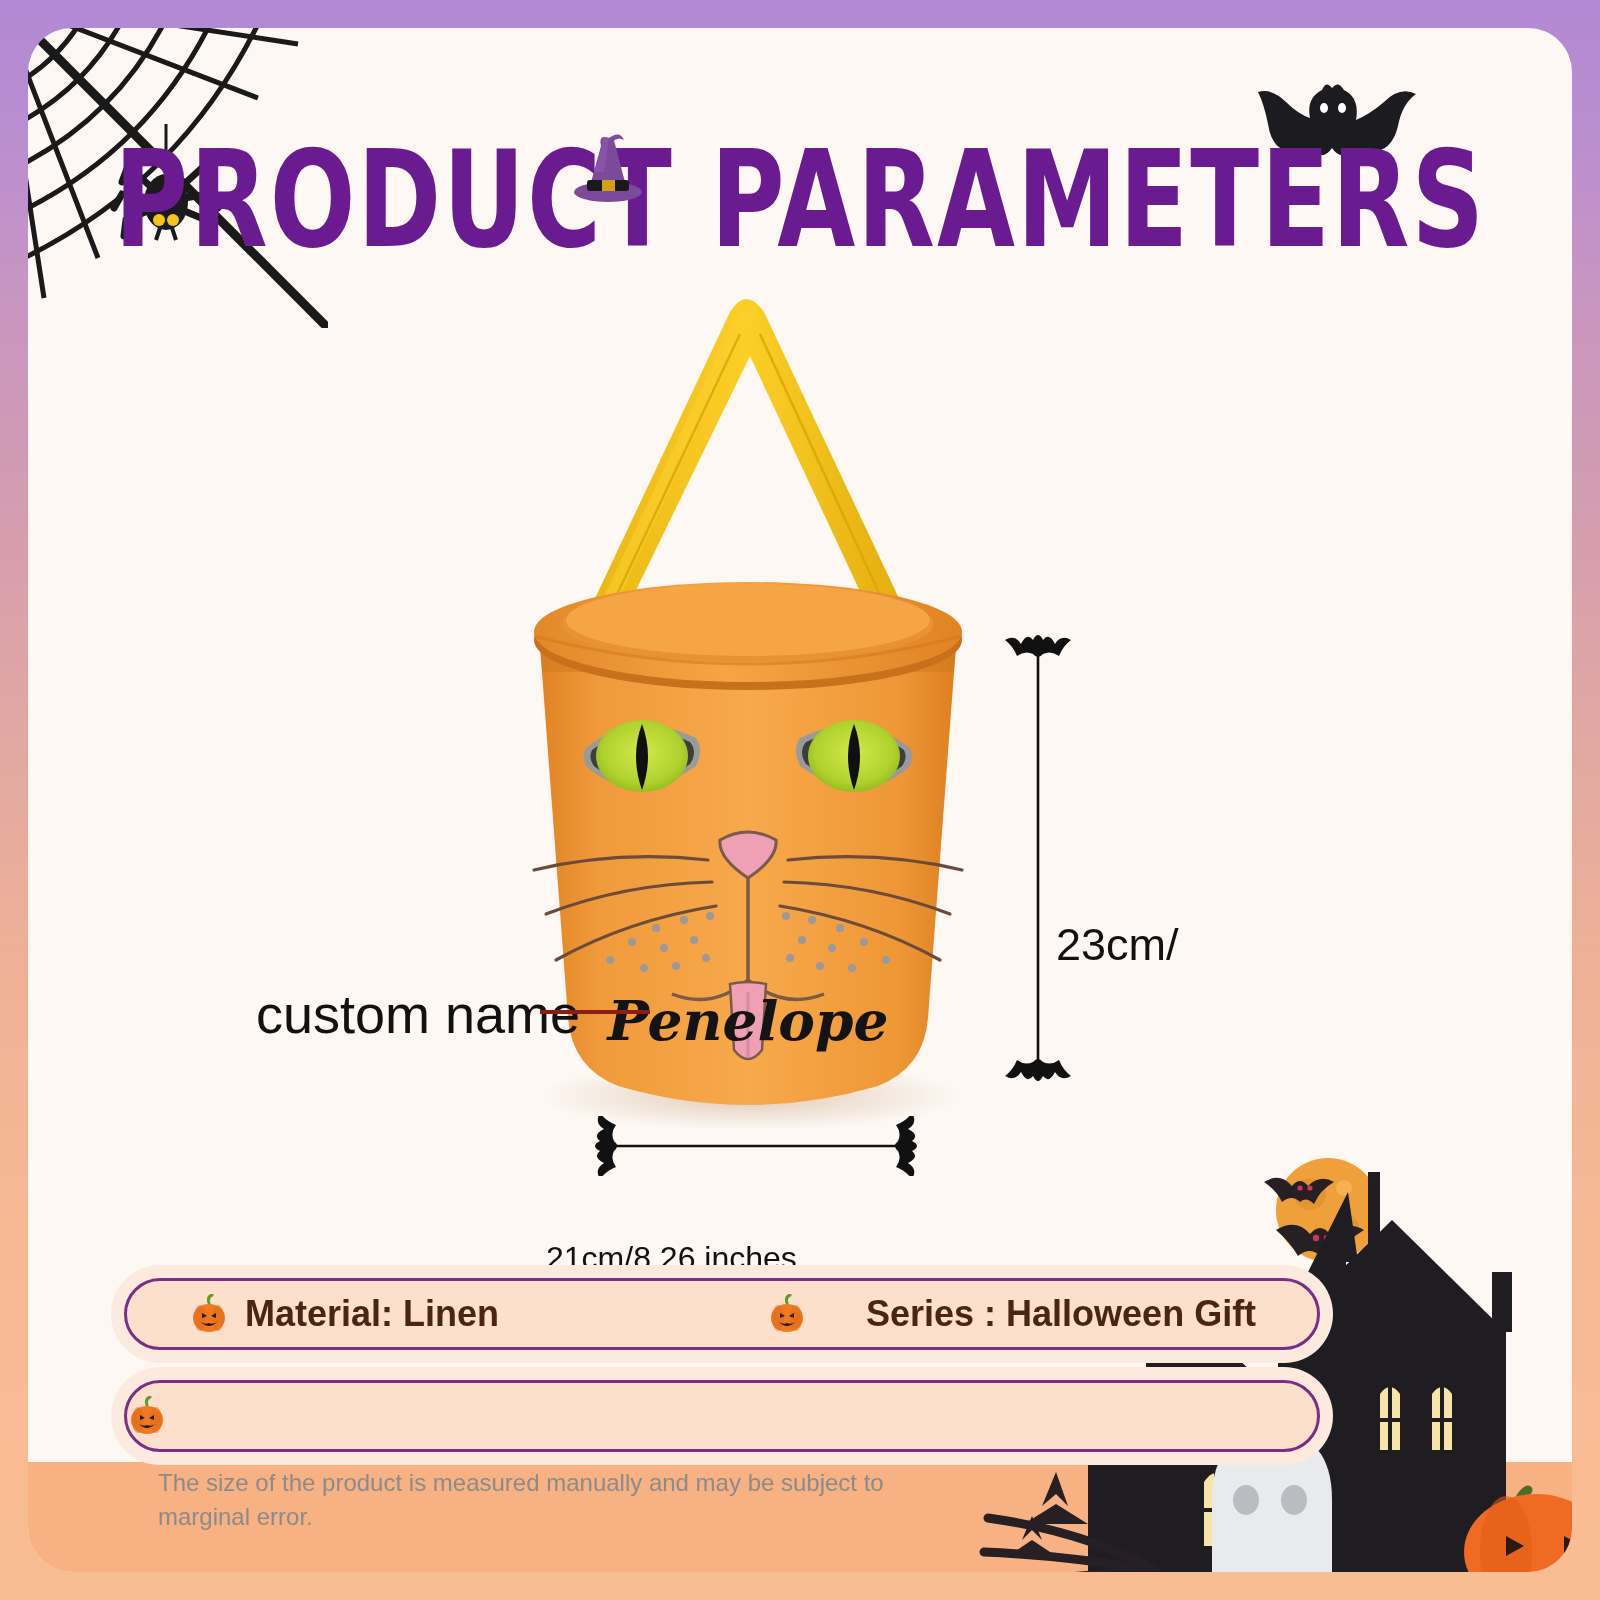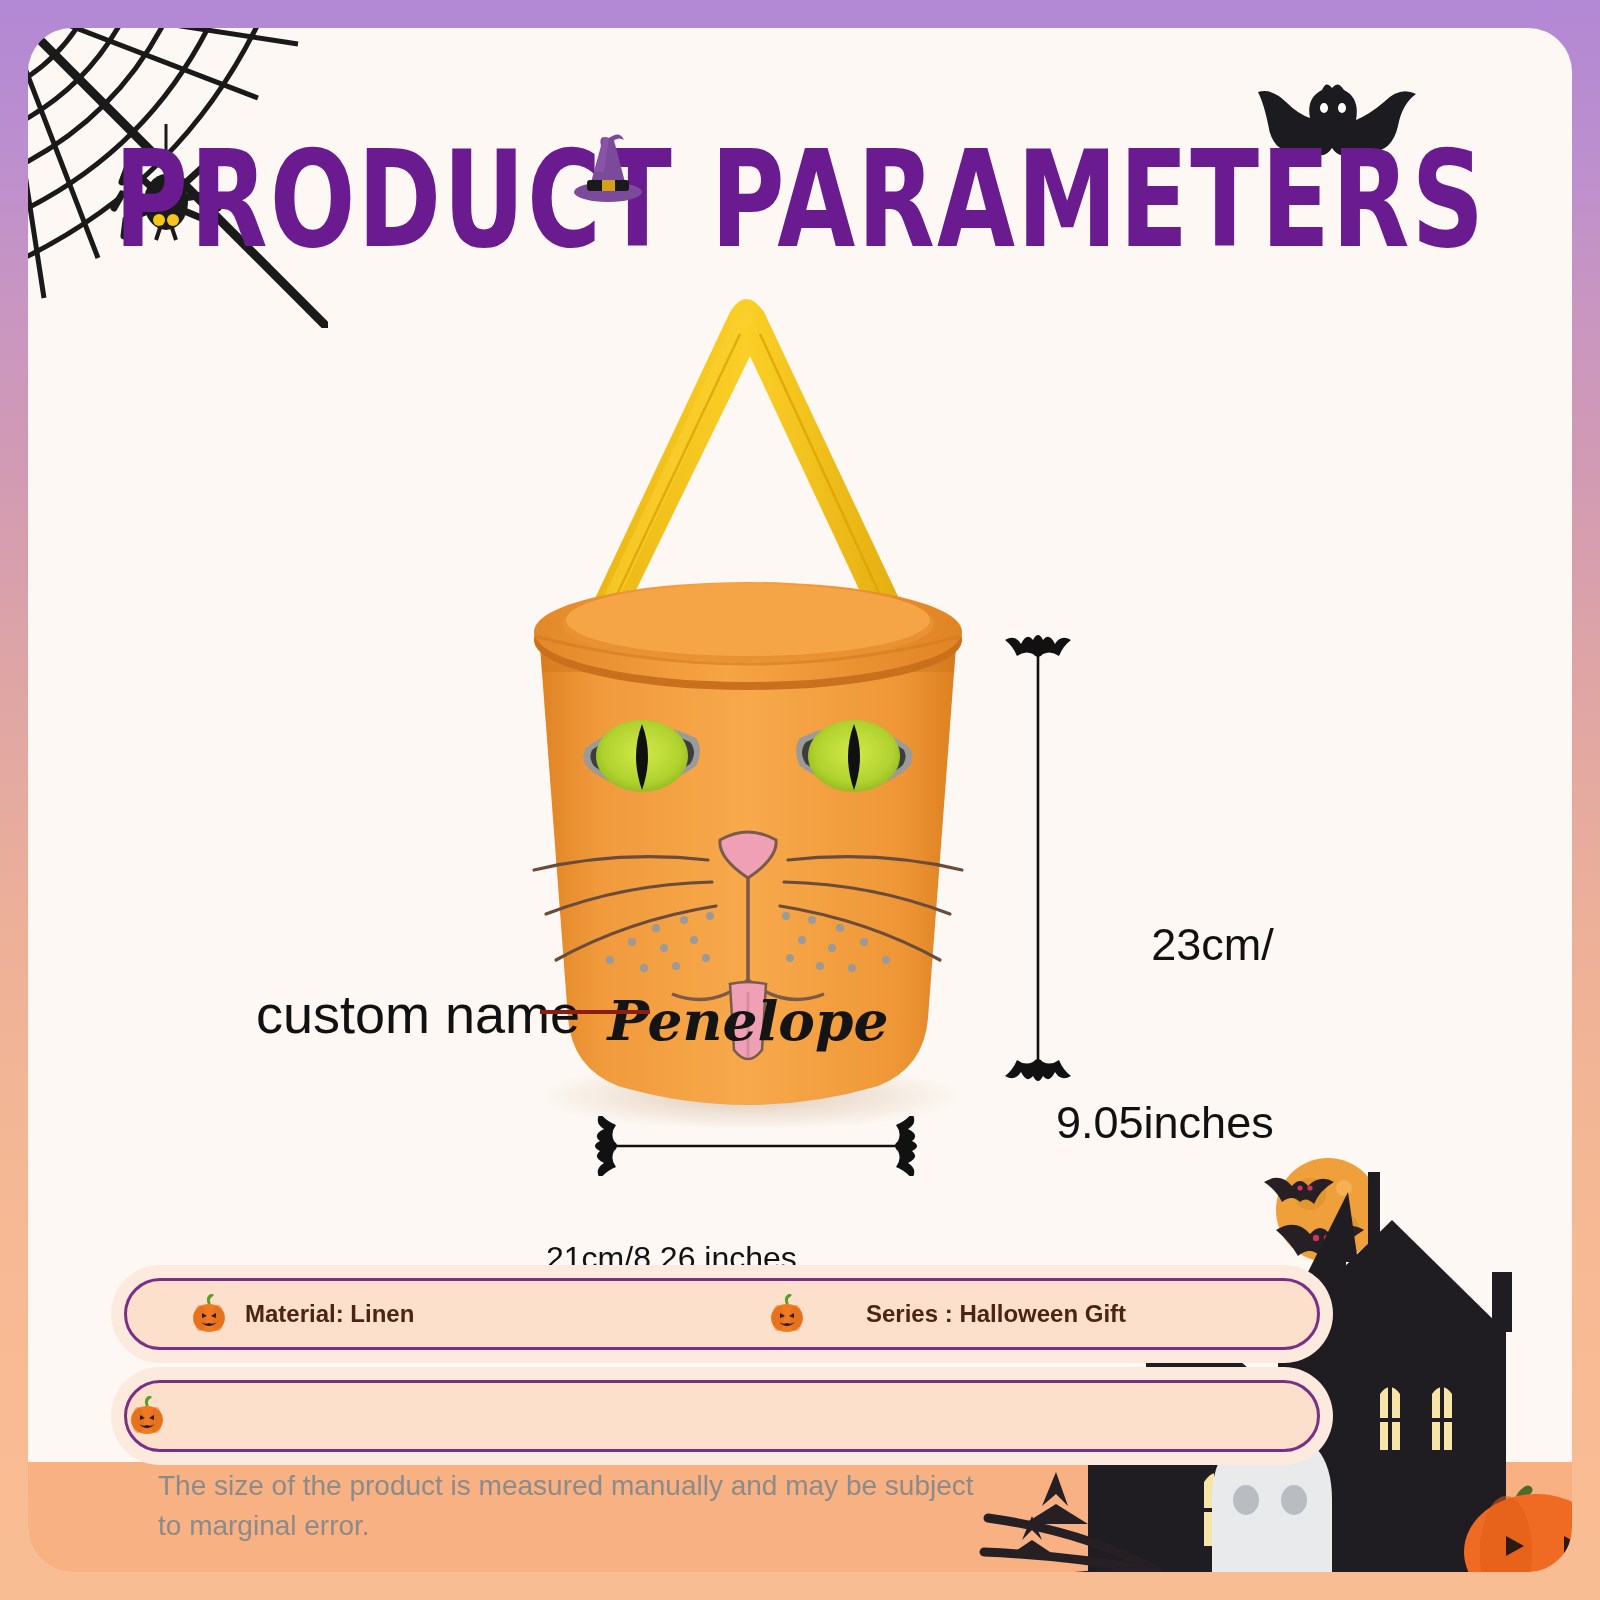--- a/index.html
+++ b/index.html
@@ -89,29 +89,29 @@
     display: flex;
     align-items: center;
   }
   #spec-row-1 { top: 1250px; }
   #spec-row-2 { top: 1352px; }
   .spec-cell { display: flex; align-items: center; }
   .spec-cell.left  { width: 640px; padding-left: 62px; }
   .spec-cell.right { flex: 1; gap: 43px; }
   .pumpkin-ico { width: 40px; height: 40px; margin-right: 16px; flex: none; }
   .spec-text {
-    font-size: 24px; font-weight: bold; color: #4a2414;
+    font-size: 36px; font-weight: bold; color: #4a2414;
     white-space: pre;
   }
 
   
   #disclaimer {
     position: absolute; left: 130px; top: 1438px;
     width: 820px;
-    font-size: 28px; line-height: 1.42; color: #8b8b8b;
+    font-size: 24px; line-height: 1.42; color: #8b8b8b;
   }
 </style>
 </head>
 <body>
 
 <div id="page">
   <div id="card">
 
     <svg class="deco" id="web-corner" viewBox="0 0 330 330">
       <g fill="none" stroke="#1a1a1a" stroke-width="5">
@@ -288,21 +288,20 @@
         <path d="M2 12 Q12 6 18 16 Q24 4 30 12 Q35 2 40 12 Q46 4 52 16 Q58 6 68 12
                  Q60 18 56 28 Q48 22 40 26 Q35 32 30 26 Q22 22 14 28 Q10 18 2 12 Z"></path>
       </g>
       <g fill="#111" transform="translate(0,460) scale(1,-1)">
         <path d="M2 12 Q12 6 18 16 Q24 4 30 12 Q35 2 40 12 Q46 4 52 16 Q58 6 68 12
                  Q60 18 56 28 Q48 22 40 26 Q35 32 30 26 Q22 22 14 28 Q10 18 2 12 Z"></path>
       </g>
     </svg>
     <div class="dim-text" id="height-dim">
       <div>23cm/</div>
-      <div>9.05inches</div>
     </div>
 
     <svg id="width-line" viewBox="0 0 360 60">
       <line x1="22" y1="30" x2="338" y2="30" stroke="#111" stroke-width="2.6"></line>
       <g fill="#111" transform="translate(26,30) rotate(-90) translate(-35,-14)">
         <path d="M2 12 Q12 6 18 16 Q24 4 30 12 Q35 2 40 12 Q46 4 52 16 Q58 6 68 12
                  Q60 18 56 28 Q48 22 40 26 Q35 32 30 26 Q22 22 14 28 Q10 18 2 12 Z"></path>
       </g>
       <g fill="#111" transform="translate(334,30) rotate(90) translate(-35,-14)">
         <path d="M2 12 Q12 6 18 16 Q24 4 30 12 Q35 2 40 12 Q46 4 52 16 Q58 6 68 12

